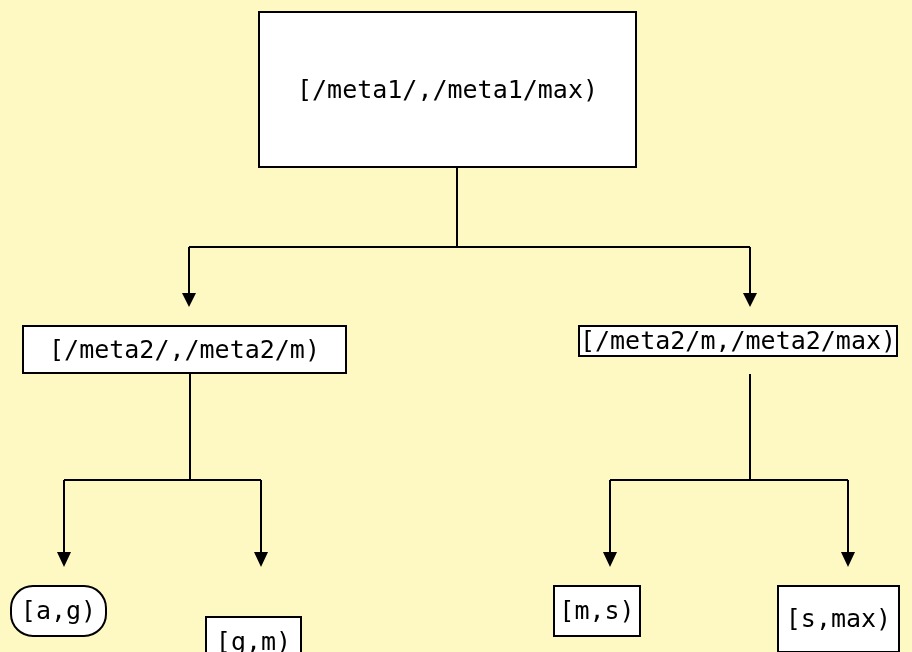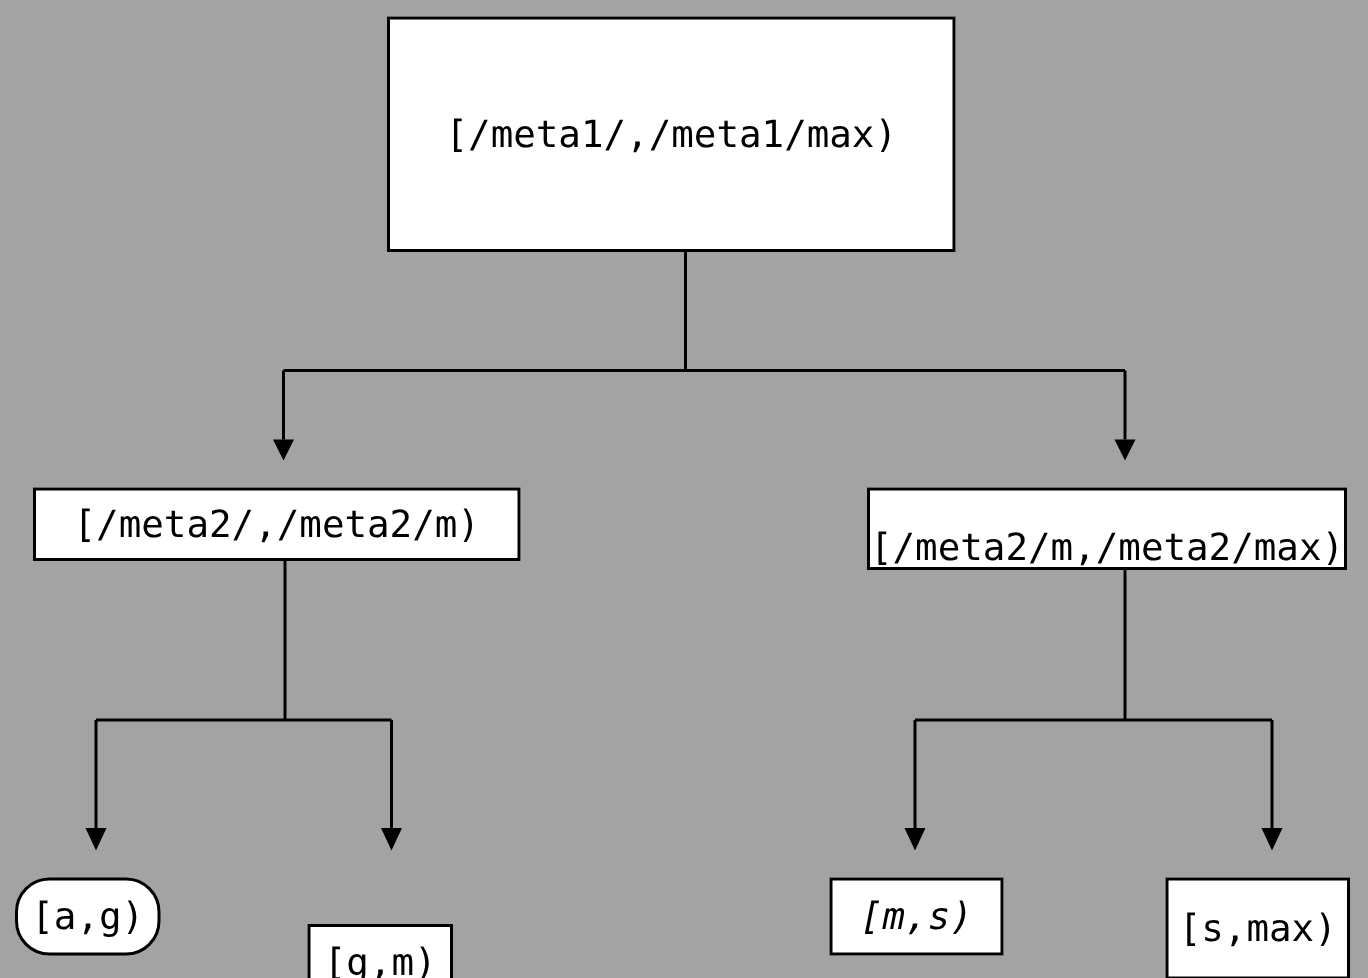--- a/index.html
+++ b/index.html
@@ -8,21 +8,21 @@
     padding: 0;
     background: #ffffff;
   }
   body {
     font-family: "DejaVu Sans Mono", "Liberation Mono", monospace;
   }
   #diagram-root {
     position: relative;
     width: 912px;
     height: 652px;
-    background: #a3a3a3;
+    background: #fef9c3;
     overflow: hidden;
   }
   #edge-layer {
     position: absolute;
     left: 0;
     top: 0;
     width: 912px;
     height: 652px;
   }
   .node-box {
@@ -83,33 +83,33 @@
   </svg>
 
   <div class="node-box level-root" style="left:258px; top:11px; width:379px; height:157px;">
     <span class="node-label">[/meta1/,/meta1/max)</span>
   </div>
 
   <div class="node-box level-mid" style="left:22px; top:325px; width:325px; height:49px;">
     <span class="node-label">[/meta2/,/meta2/m)</span>
   </div>
 
-  <div class="node-box level-mid" style="left:578px; top:325px; width:320px; height:55px;align-items:flex-end;">
+  <div class="node-box level-mid" style="left:578px; top:325px; width:320px; height:32px;">
     <span class="node-label">[/meta2/m,/meta2/max)</span>
   </div>
 
   <div class="node-box level-leaf" style="left:10px; top:585px; width:97px; height:52px;border-radius:23px;">
     <span class="node-label">[a,g)</span>
   </div>
 
   <div class="node-box level-leaf" style="left:205px; top:585px; width:97px; height:52px;margin-top:31px;">
     <span class="node-label">[g,m)</span>
   </div>
 
-  <div class="node-box level-leaf" style="left:553px; top:585px; width:116px; height:52px;font-style:italic;">
+  <div class="node-box level-leaf" style="left:553px; top:585px; width:88px; height:52px;">
     <span class="node-label">[m,s)</span>
   </div>
 
   <div class="node-box level-leaf" style="left:777px; top:585px; width:123px; height:68px;">
     <span class="node-label">[s,max)</span>
   </div>
 
 </div>
 
 </body></html>

